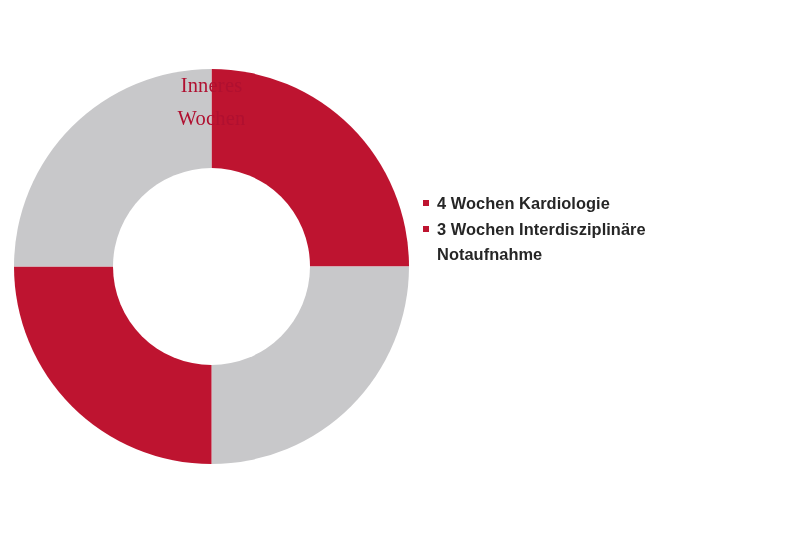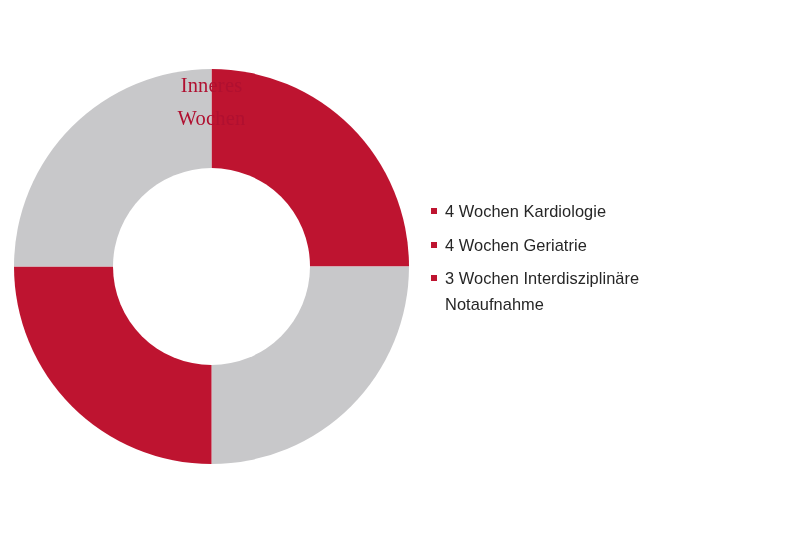--- a/index.html
+++ b/index.html
@@ -63,25 +63,26 @@
   #legend {
     position: absolute;
     left: 422px;
     top: 191px;
     width: 330px;
   }
   .legend-item {
     display: block;
     position: relative;
     padding-left: 15px;
-    margin: 8px;
+    margin: 0;
     font-size: 16.4px;
     line-height: 25.6px;
     color: #262626;
     letter-spacing: 0.05px;
+    font-weight: bold;
   }
   .legend-bullet {
     position: absolute;
     left: 1px;
     top: 9px;
     width: 6px;
     height: 6px;
     background: #BE1430;
     display: block;
   }
@@ -116,24 +117,20 @@
   </div>
 
   <div id="legend">
 
     <div class="legend-item">
       <span class="legend-bullet"></span>
       <span class="legend-text">4 Wochen Kardiologie</span>
     </div>
 
 
-    <div class="legend-item">
-      <span class="legend-bullet"></span>
-      <span class="legend-text">4 Wochen Geriatrie</span>
-    </div>
 
     <div class="legend-item">
       <span class="legend-bullet"></span>
       <span class="legend-text">3 Wochen Interdisziplinäre
 Notaufnahme</span>
     </div>
 
   </div>
 
 </div>

